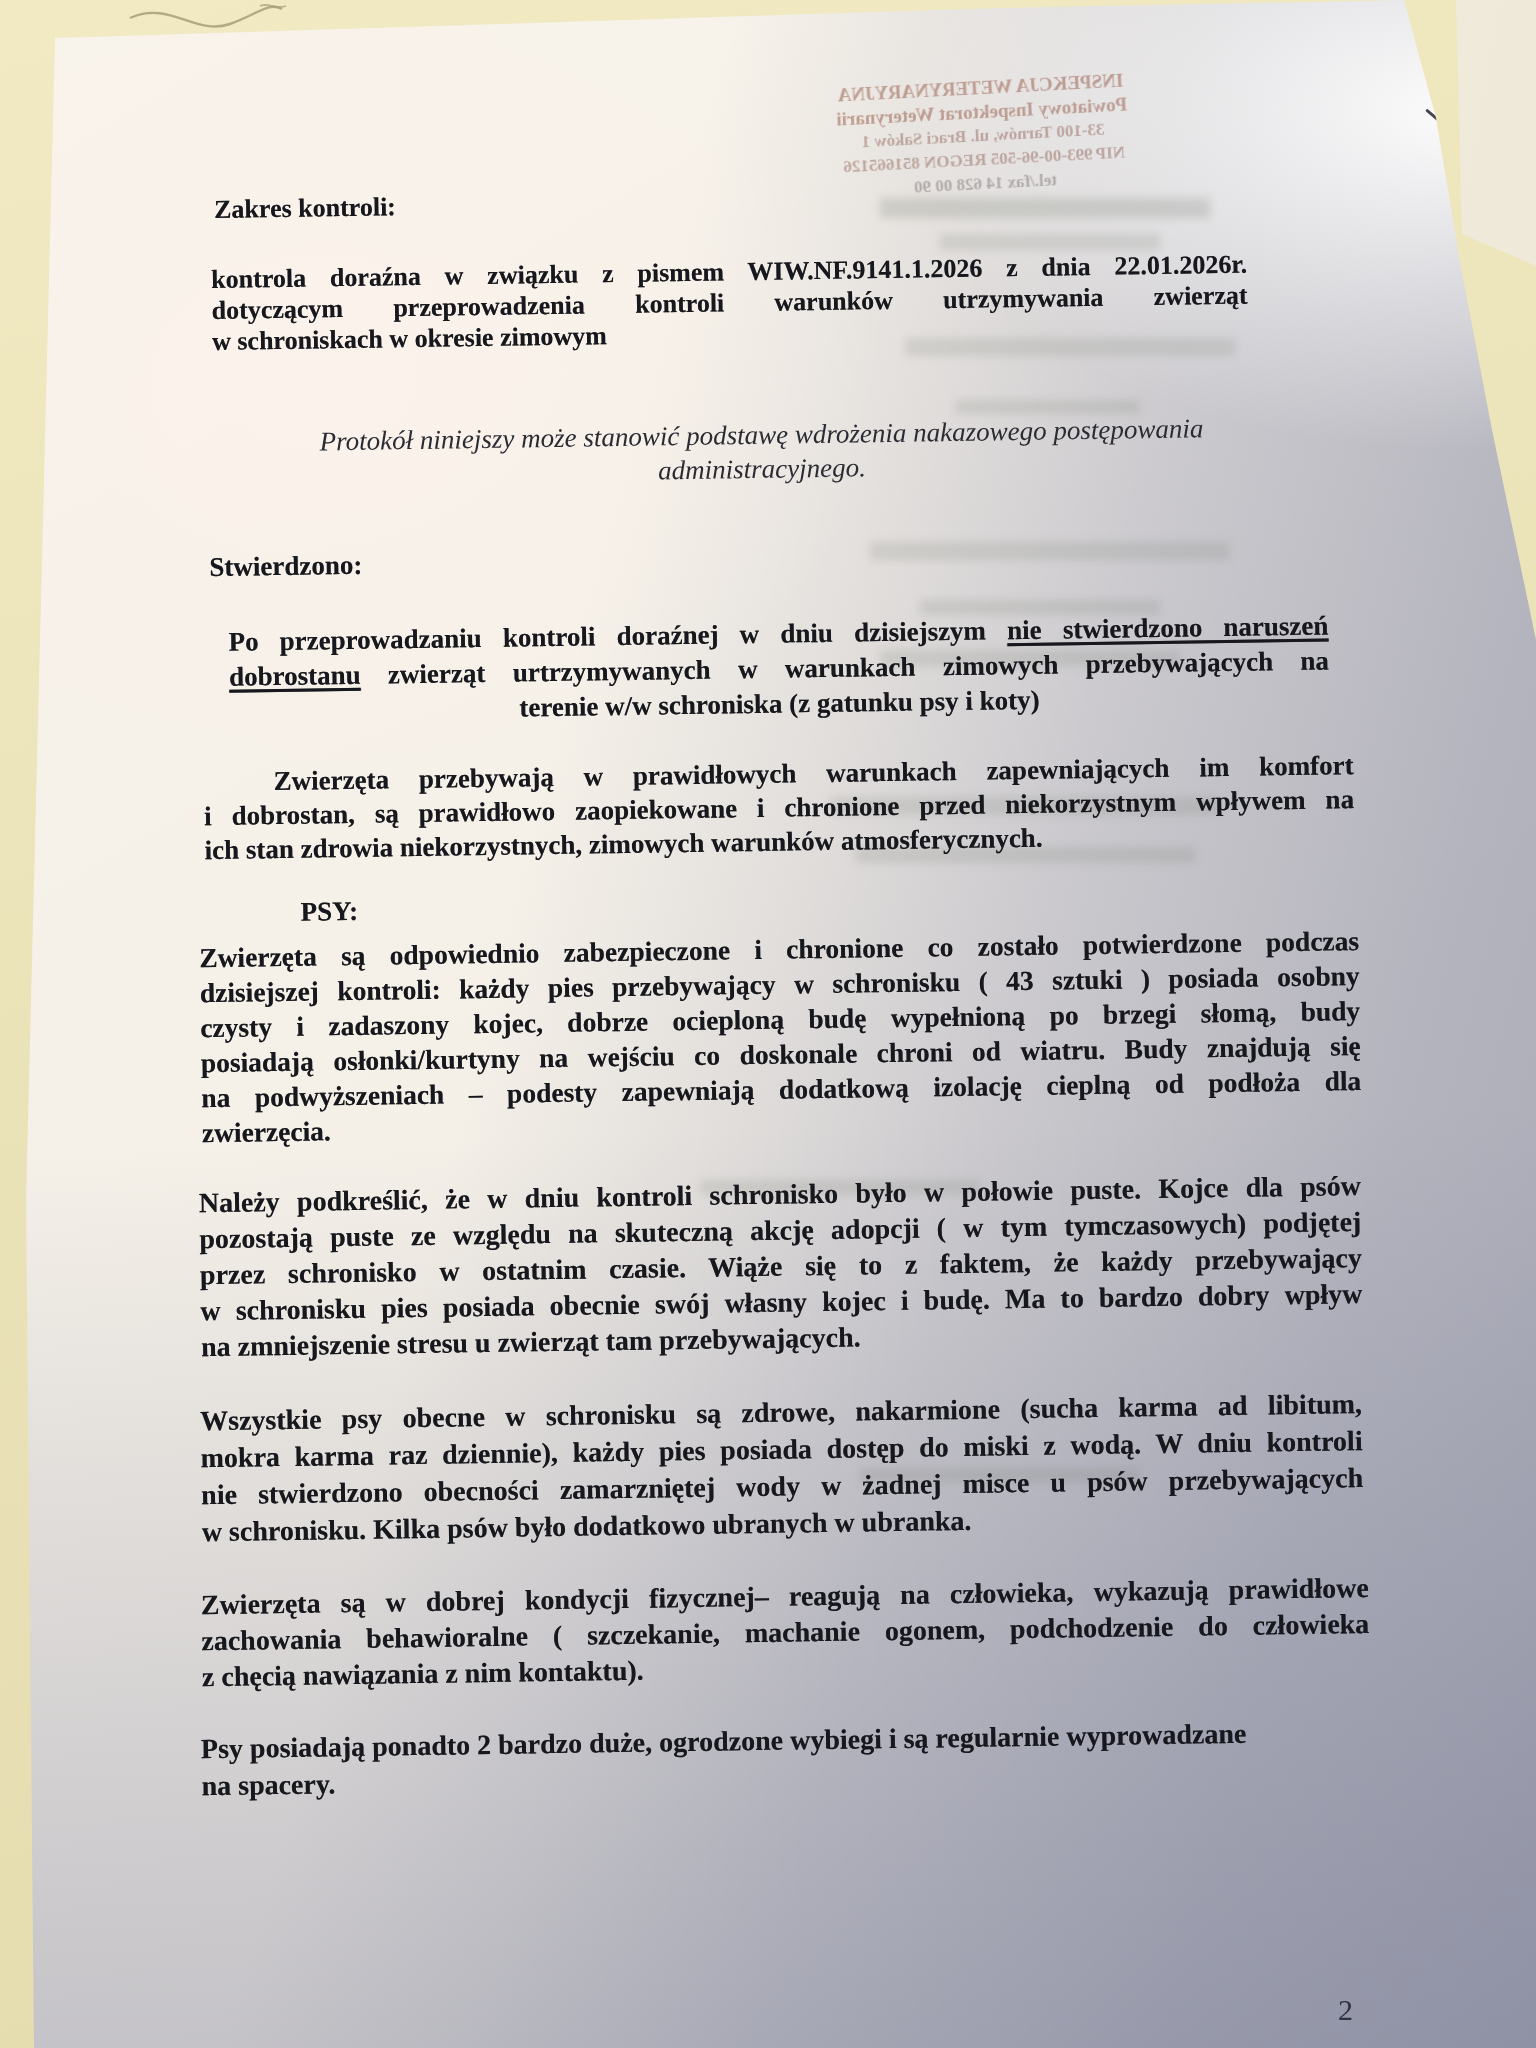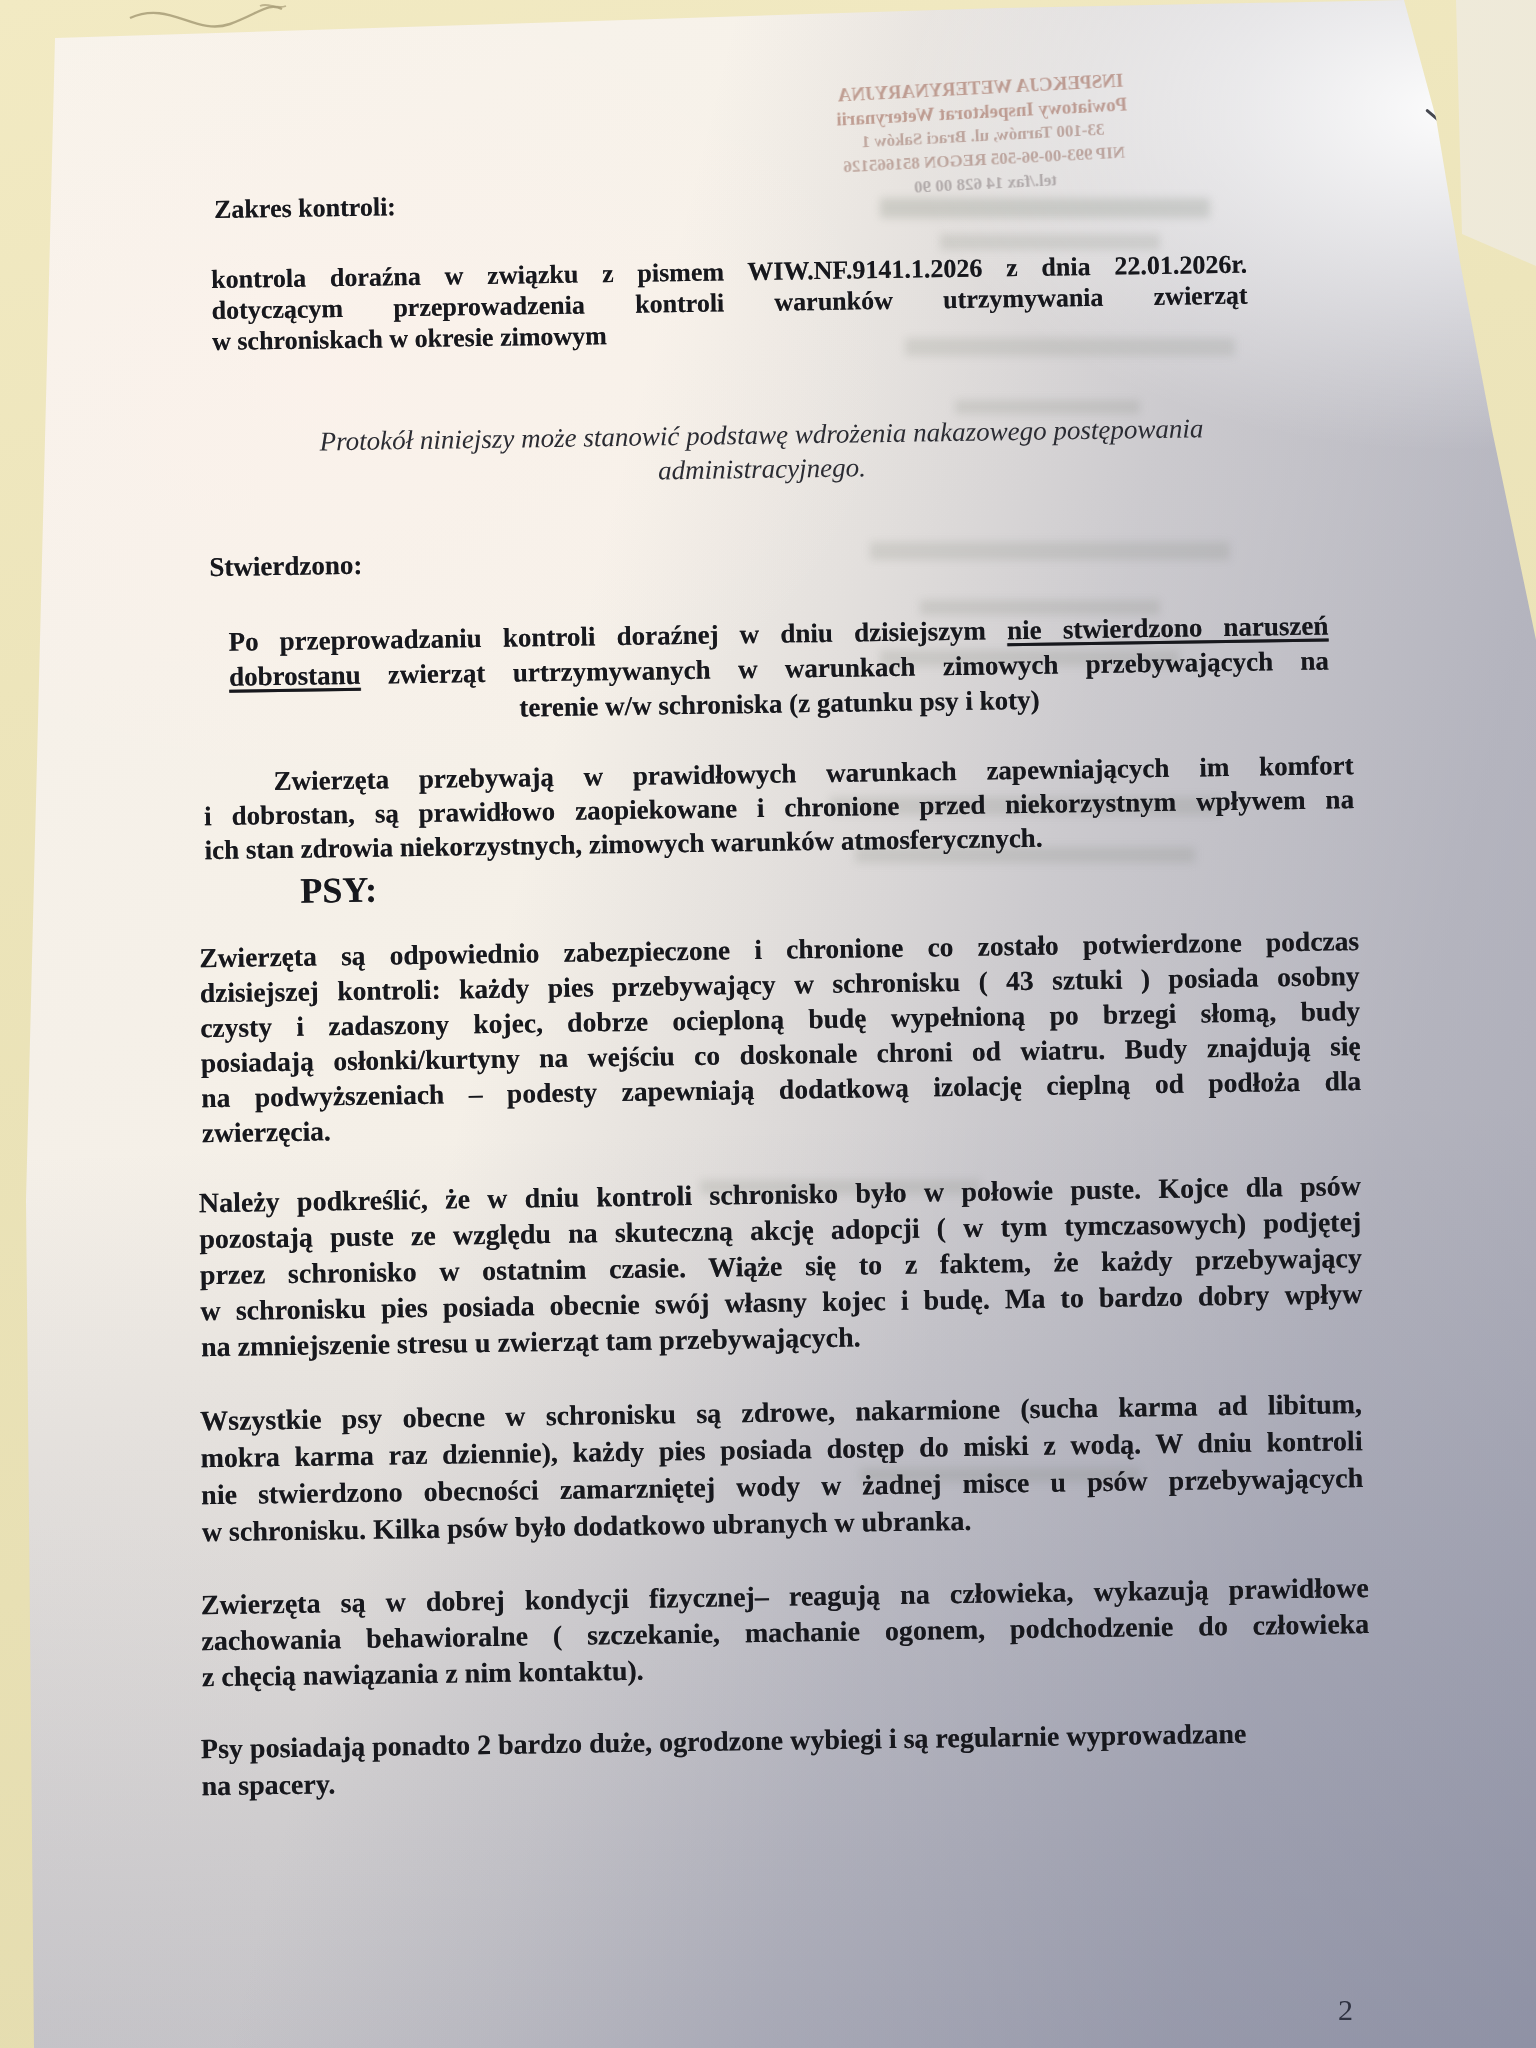--- a/index.html
+++ b/index.html
@@ -30,21 +30,21 @@
   .line.l{text-align:left;text-align-last:left;}
   .line.c{text-align:center;text-align-last:center;}
   .ul{text-decoration:underline;text-decoration-thickness:3px;text-underline-offset:4px;}
   #s0{left:64px;top:195px;font-size:26px;}
   #s1{left:60px;top:264px;width:1036px;font-size:26px;line-height:31px;}
   #s2{left:90px;top:426px;width:1036px;font-size:27px;line-height:34px;font-weight:normal;font-style:italic;text-shadow:none;color:#2b2c33;}
   #s3{left:54px;top:552px;font-size:27px;}
   #s4{left:72px;top:625px;width:1100px;font-size:27px;line-height:35px;}
   #s5{left:45px;top:765px;width:1150px;font-size:27px;line-height:34px;}
   #s5 .line:first-child{text-indent:70px;}
-  #s6{left:140px;top:871px;font-size:36px;}
+  #s6{left:140px;top:898px;font-size:27px;}
   #s7{left:38px;top:940px;width:1160px;font-size:27.5px;line-height:35px;}
   #s8{left:34px;top:1185px;width:1162px;font-size:28px;line-height:36px;}
   #s9{left:32px;top:1402px;width:1162px;font-size:28px;line-height:37px;}
   #s10{left:30px;top:1587px;width:1168px;font-size:28px;line-height:36px;}
   #s11{left:28px;top:1730px;width:1170px;font-size:28px;line-height:37px;}
   .pagenum{position:absolute;left:1338px;top:1993px;font-size:30px;color:#2e3140;}
   
   .ghost-stamp{position:absolute;left:828px;top:76px;width:310px;
     transform:scaleX(-1) rotate(3deg);color:rgba(154,96,80,0.55);
     font-weight:bold;filter:blur(0.7px);text-align:center;

